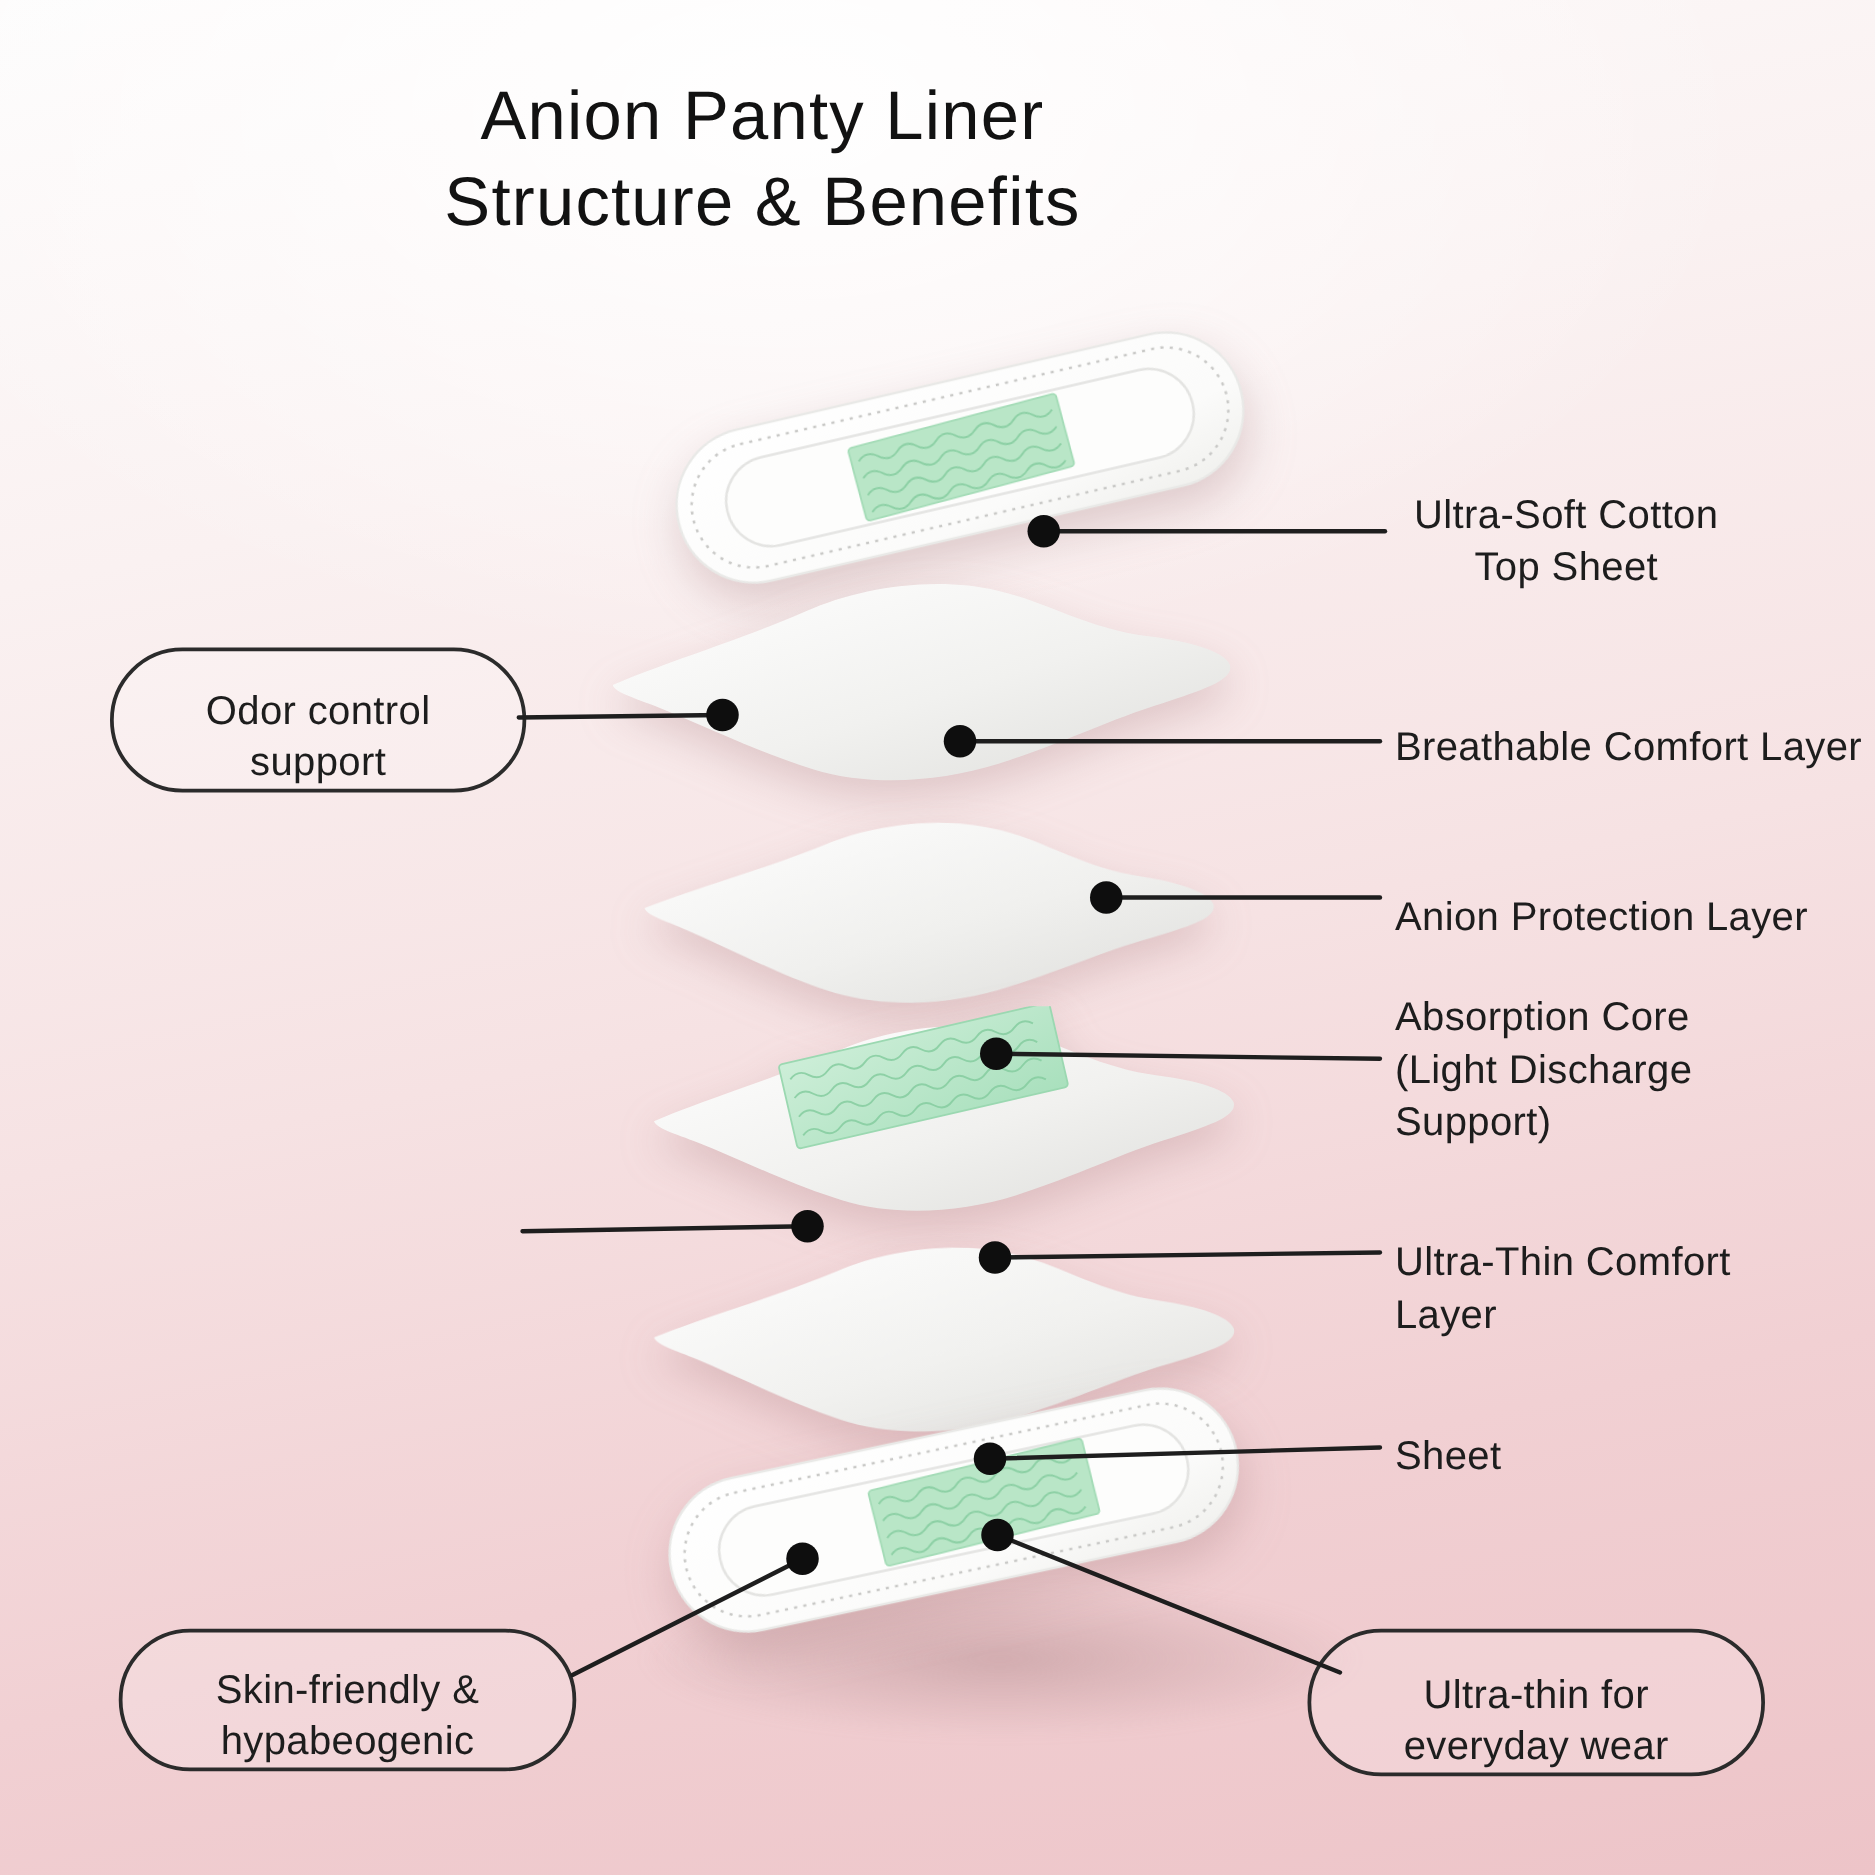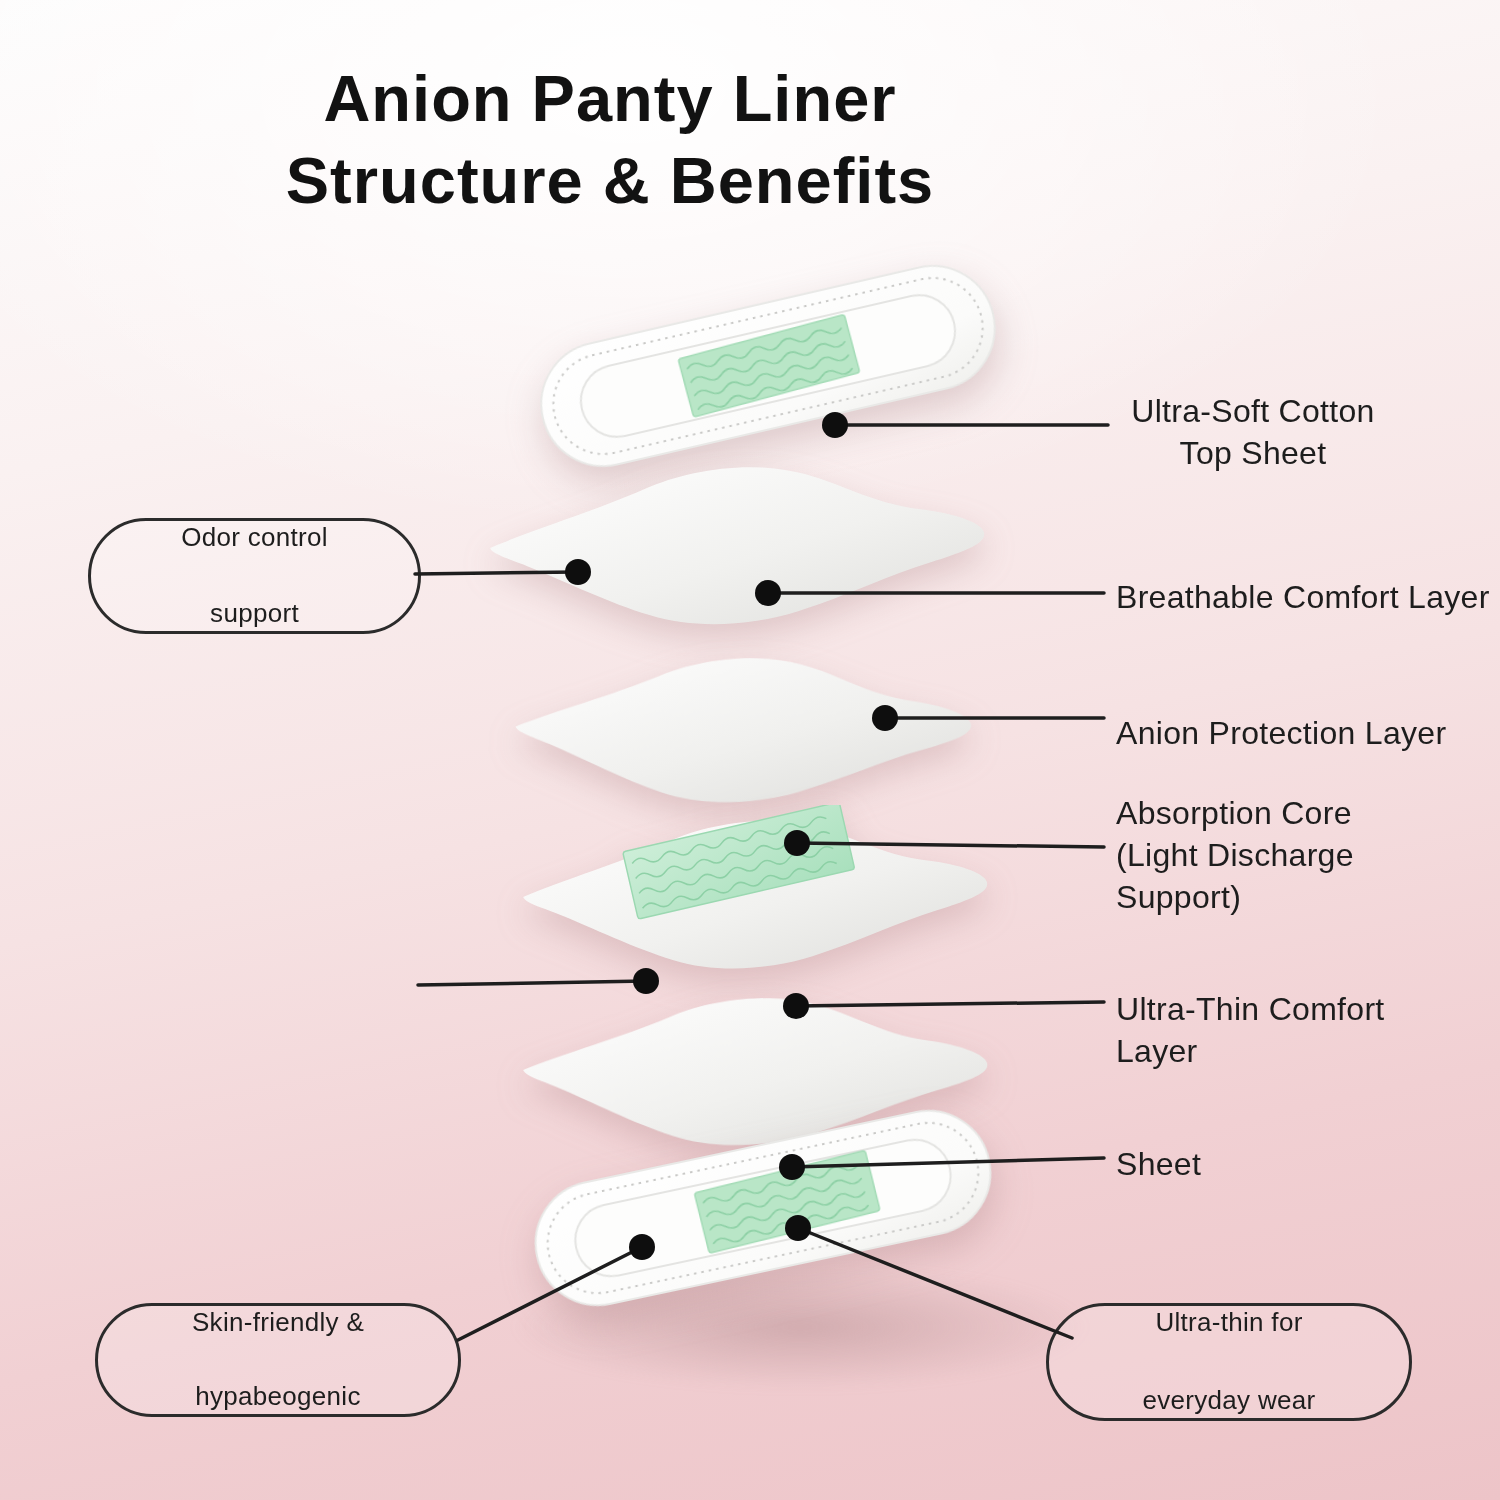--- a/index.html
+++ b/index.html
@@ -6,29 +6,29 @@
   #canvas{
     position:relative;width:1500px;height:1500px;margin:0 auto;overflow:hidden;
     font-family:"Liberation Sans","DejaVu Sans",sans-serif;color:#1c1c1c;
     background:
       radial-gradient(80% 45% at 42% 6%, rgba(255,255,255,0.95), rgba(255,255,255,0) 65%),
       linear-gradient(168deg,#fdfcfc 0%, #faf1f1 26%, #f6e2e3 52%, #f1d0d3 76%, #edc4c8 100%);
   }
   .abs{position:absolute;}
   .title{
     left:0;top:58px;width:1220px;text-align:center;
-    font-size:65px;font-weight:700;line-height:1.26;letter-spacing:1px;color:#121212;
+    font-size:55px;font-weight:400;line-height:1.26;letter-spacing:1px;color:#121212;
   }
   .callout{font-size:32px;line-height:1.32;color:#1d1d1d;letter-spacing:0.3px;}
   .callout.centered{text-align:center;}
   .callout.nowrap{white-space:nowrap;}
   .pill{
     border:3px solid #2b2b2b;border-radius:70px;background:rgba(255,255,255,0.18);
-    display:flex;flex-direction:column;align-items:center;justify-content:space-between;
-    font-size:26px;line-height:1.3;color:#1d1d1d;text-align:center;letter-spacing:0.3px;
+    display:flex;flex-direction:column;align-items:center;justify-content:flex-end;
+    font-size:32px;line-height:1.3;color:#1d1d1d;text-align:center;letter-spacing:0.3px;
   }
   .sheet{filter:drop-shadow(0 14px 16px rgba(160,115,118,0.28));}
   .liner{filter:drop-shadow(0 16px 18px rgba(160,115,118,0.30));}
   #overlay{pointer-events:none;}
   .ground-shadow{
     left:500px;top:1262px;width:600px;height:130px;border-radius:50%;
     background:radial-gradient(ellipse at center, rgba(167,126,129,0.42), rgba(167,126,129,0) 68%);
     filter:blur(6px);
   }
 </style>
@@ -149,21 +149,21 @@
     <div>Odor control</div>
     <div>support</div>
   </div>
 
 
   <div class="abs pill" style="left:95px;top:1303px;width:360px;height:108px;">
     <div>Skin-friendly &amp;</div>
     <div>hypabeogenic</div>
   </div>
 
-  <div class="abs pill" style="left:1046px;top:1303px;width:360px;height:112px;gap:16px;">
+  <div class="abs pill" style="left:1046px;top:1303px;width:360px;height:112px;">
     <div>Ultra-thin for</div>
     <div>everyday wear</div>
   </div>
 
   <div class="abs callout centered" style="left:1108px;top:390px;width:290px;">
     <div>Ultra-Soft Cotton</div>
     <div>Top Sheet</div>
   </div>
 
   <div class="abs callout nowrap" style="left:1116px;top:576px;">

